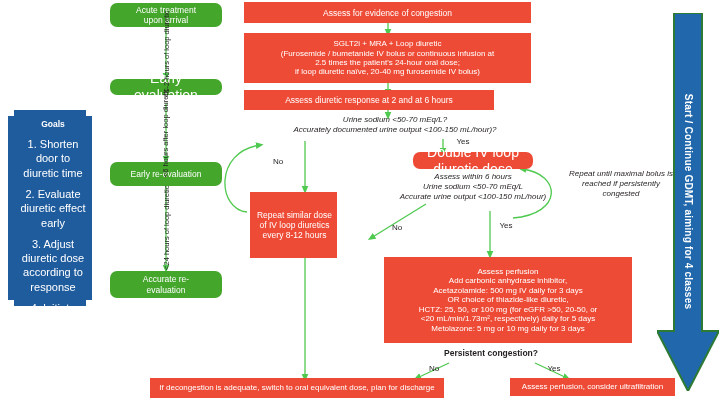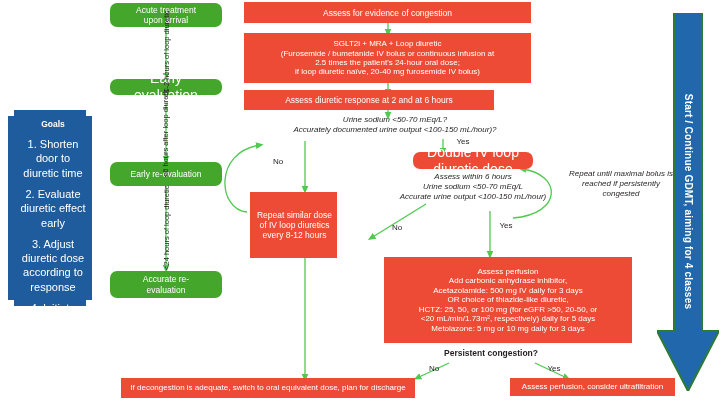--- a/index.html
+++ b/index.html
@@ -208,21 +208,21 @@
 Add carbonic anhydrase inhibitor,
 Acetazolamide: 500 mg IV daily for 3 days
 OR choice of thiazide-like diuretic,
 HCTZ: 25, 50, or 100 mg (for eGFR &gt;50, 20-50, or
 &lt;20 mL/min/1.73m², respectively)  daily for 5 days
 Metolazone: 5 mg or 10 mg daily for 3 days</span>
   </div>
 
   <div class="abs lbl bold" style="left:418px; top:348px; width:146px; font-size:8.5px;">Persistent congestion?</div>
 
-  <div class="abs redbox" style="left:121px; top:378px; width:294px; height:20px; font-size:8px;">
+  <div class="abs redbox" style="left:150px; top:378px; width:294px; height:20px; font-size:8px;">
     <span>If decongestion is adequate, switch to oral equivalent dose, plan for discharge</span>
   </div>
 
   <div class="abs redbox" style="left:510px; top:378px; width:165px; height:18px; font-size:8px;">
     <span>Assess perfusion, consider ultrafiltration</span>
   </div>
 
   <div class="abs lbl" style="left:450px; top:137px; width:26px; font-size:8px;">Yes</div>
   <div class="abs lbl" style="left:265px; top:157px; width:26px; font-size:8px;">No</div>
   <div class="abs lbl" style="left:384px; top:223px; width:26px; font-size:8px;">No</div>

